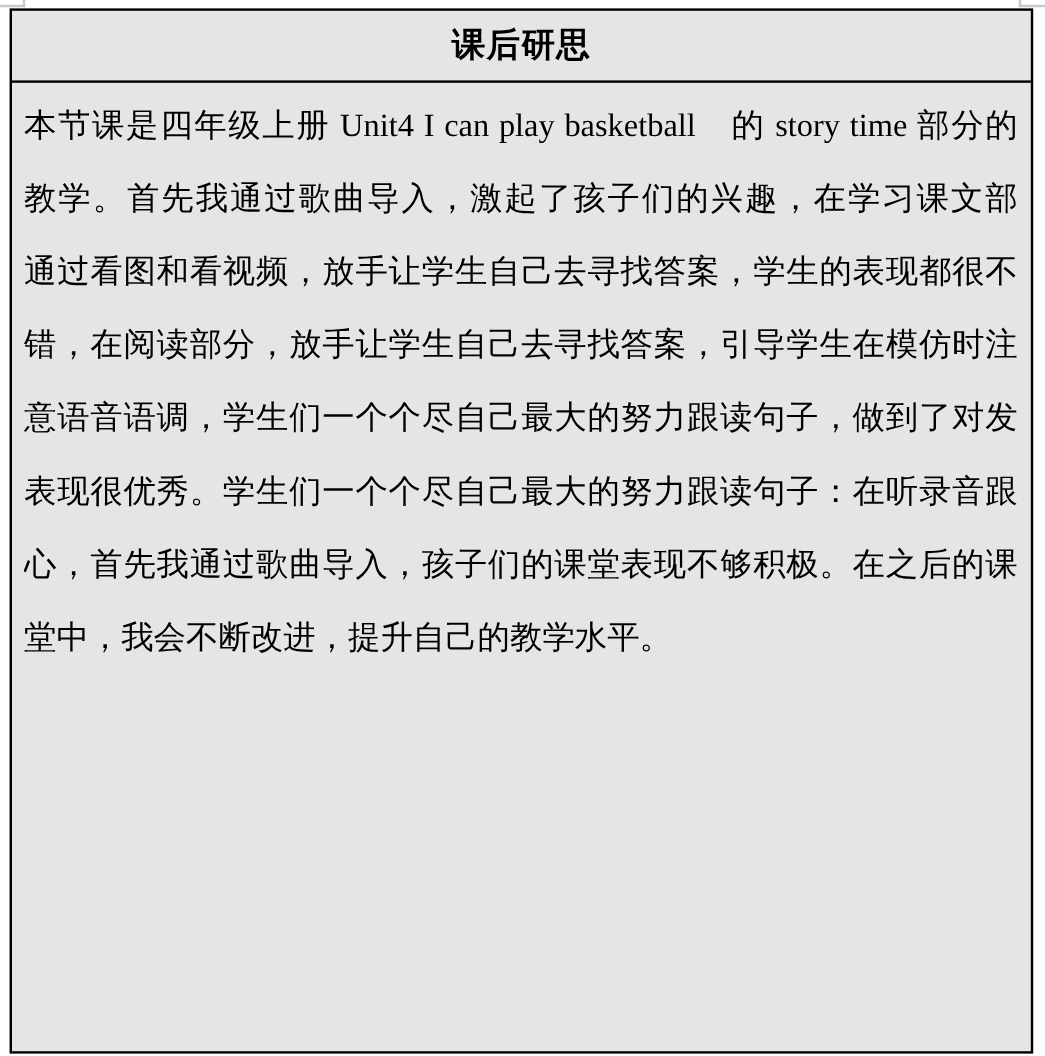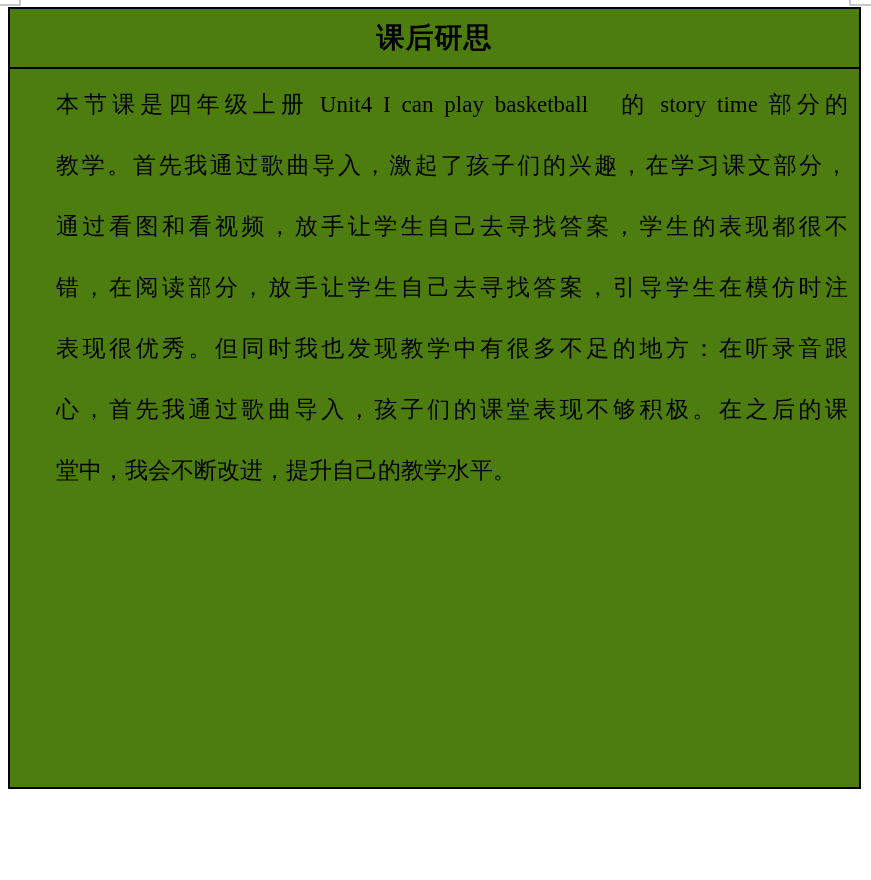--- a/index.html
+++ b/index.html
@@ -14,49 +14,48 @@
   
   .artifact { position: absolute; background: #c8c8c8; }
   .tl-h { left: 0;     top: 4px; width: 21px; height: 2px; }
   .tl-v { left: 19px;  top: 0;   width: 2px;  height: 6px; }
   .tr-v { left: 849px; top: 0;   width: 2px;  height: 6px; }
   .tr-h { left: 849px; top: 4px; width: 22px; height: 2px; }
 
   .doc-table {
     position: absolute;
     left: 8px; top: 7px;
-    width: 853px; height: 782px;
+    width: 853px; height: 871px;
     border: 2px solid #000000;
-    background: #4d7c0f;
+    background: #e5e5e5;
   }
   .title-row {
     height: 60px;
     border-bottom: 2px solid #000000;
     display: flex;
     align-items: center;
     justify-content: center;
   }
   .doc-title {
     font-size: 28px;
     font-weight: bold;
     letter-spacing: 1px;
   }
   .body-cell {
     padding: 5px 11px 0 10px;
   }
   .line {
-    font-size: 23px;
+    font-size: 27px;
     height: 61px;
     line-height: 61px;
     white-space: normal;
     overflow: hidden;
     text-align: justify;
     text-align-last: justify;
     text-justify: inter-character;
-    margin-left: 36px;
   }
   .line.last {
     text-align-last: left;
     font-family: Liberation Serif, serif;
   }
 </style>
 </head>
 <body>
 
 <div class="artifact tl-h"></div>
@@ -66,17 +65,18 @@
 
 <div class="doc-table">
   <div class="title-row">
     <span class="doc-title">课后研思</span>
   </div>
   <div class="body-cell">
     <div class="line">本节课是四年级上册 Unit4 I can play basketball　的 story time 部分的</div>
     <div class="line">教学。首先我通过歌曲导入，激起了孩子们的兴趣，在学习课文部分，</div>
     <div class="line">通过看图和看视频，放手让学生自己去寻找答案，学生的表现都很不</div>
     <div class="line">错，在阅读部分，放手让学生自己去寻找答案，引导学生在模仿时注</div>
-    <div class="line">表现很优秀。但同时我也发现教学中有很多不足的地方：在听录音跟</div>
+    <div class="line">意语音语调，学生们一个个尽自己最大的努力跟读句子，做到了对发</div>
+    <div class="line">表现很优秀。学生们一个个尽自己最大的努力跟读句子：在听录音跟</div>
     <div class="line">心，首先我通过歌曲导入，孩子们的课堂表现不够积极。在之后的课</div>
     <div class="line last">堂中，我会不断改进，提升自己的教学水平。</div>
   </div>
 </div>
 
 </body></html>

